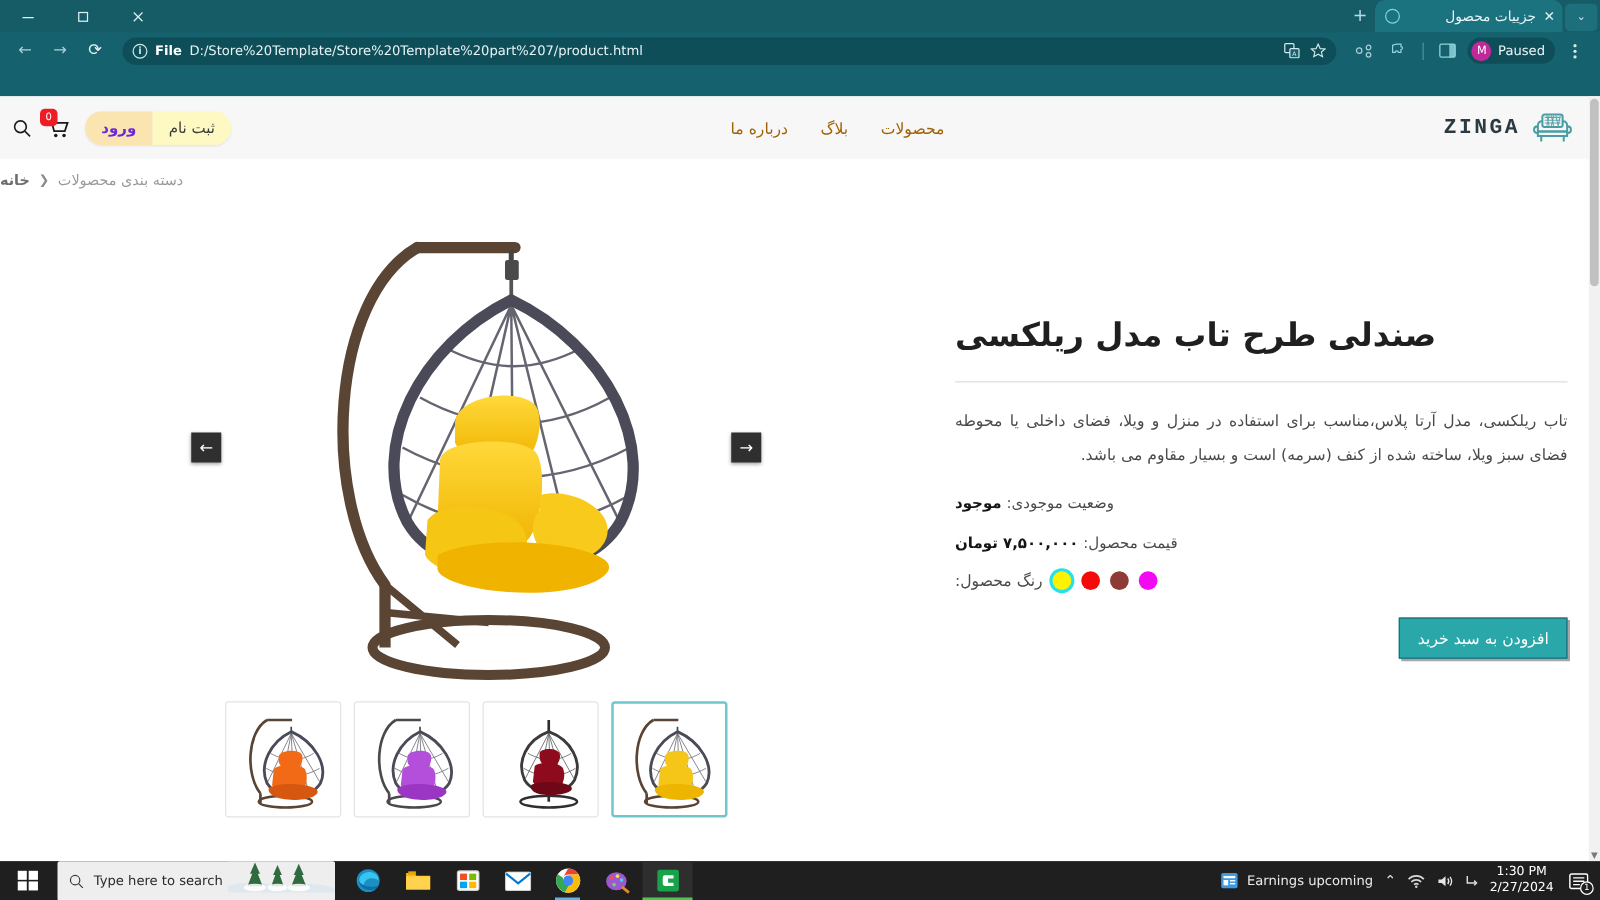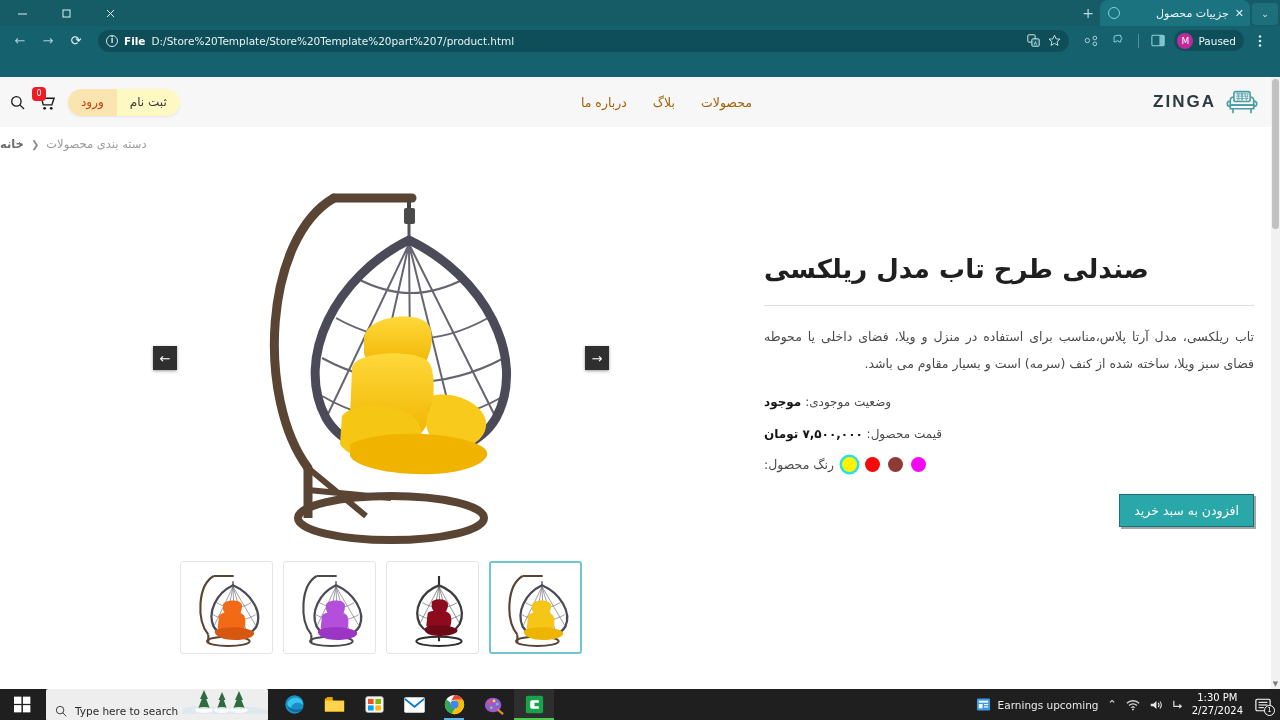--- a/index.html
+++ b/index.html
@@ -127,38 +127,38 @@
 
   
   .site-header {
     height: 50px; background: #f7f7f7;
     display: flex; align-items: center; direction: rtl;
     padding: 0 16px 0 10px;
   }
   .brand { display: flex; align-items: center; gap: 8px; flex: none; margin-right: 4px; }
   .brand-name {
     font-size: 17px; letter-spacing: 2px; color: #2b3a42; font-weight: bold;
-    font-family: Liberation Sans, sans-serif;
+    font-family: Liberation Mono, monospace;
   }
   .site-nav {
     flex: 1; display: flex; align-items: center; justify-content: center; gap: 26px;
   }
   .site-nav a { font-size: 12.5px; color: #a16207; text-decoration: none; }
   .header-actions { display: flex; align-items: center; gap: 12px; flex: none; }
   .auth-btn {
     display: flex; direction: rtl; border-radius: 14px; overflow: hidden;
     height: 27px; font-size: 12px; box-shadow: 0 1px 2px rgba(0,0,0,.08);
   }
   .auth-signup {
     background: #fef9c3; color: #3b3b3b; padding: 0 13px;
     display: flex; align-items: center;
   }
   .auth-login {
-    background: #fae4b0; color: #c2410c; padding: 0 13px;
-    display: flex; align-items: center;
+    background: #fae4b0; color: #6d28d9; padding: 0 13px;
+    display: flex; align-items: center; font-weight: bold;
   }
   .cart-wrap { position: relative; display: flex; align-items: center; }
   .cart-badge {
     position: absolute; top: -7px; left: -5px;
     background: #ee1c25; color: #fff; border-radius: 4px;
     min-width: 14px; height: 14px; font-size: 8px;
     display: flex; align-items: center; justify-content: center; padding: 0 3px;
   }
   .icon-btn { display: flex; align-items: center; color: #1b1b1b; }
 
@@ -233,21 +233,21 @@
   .thumb.selected { border: 2px solid #6fc6cf; }
 
   
   .taskbar {
     position: absolute; left: 0; right: 0; bottom: 0; height: 31px;
     background: #1f1f1f; direction: ltr; display: flex; align-items: center;
   }
   .start-btn { width: 44px; height: 31px; display: flex; align-items: center; justify-content: center; }
   .search-box {
     width: 222px; height: 25px; background: #eeeeee; border-radius: 2px;
-    display: flex; align-items: flex-start; gap: 8px; padding: 16px 9px;
+    display: flex; align-items: center; gap: 8px; padding: 16px 9px;
     margin-left: 2px; position: relative; overflow: hidden;
   }
   .search-text { font-size: 10.5px; color: #2b2b2b; white-space: nowrap; }
   .search-art { position: absolute; right: 0; top: 0; bottom: 0; width: 86px; overflow: hidden; }
   .tb-apps { display: flex; align-items: center; gap: 0; margin-left: 6px; }
   .tb-app {
     width: 40px; height: 31px; display: flex; align-items: center; justify-content: center;
     position: relative;
   }
   .tb-app.active { background: #2e2e2e; }

